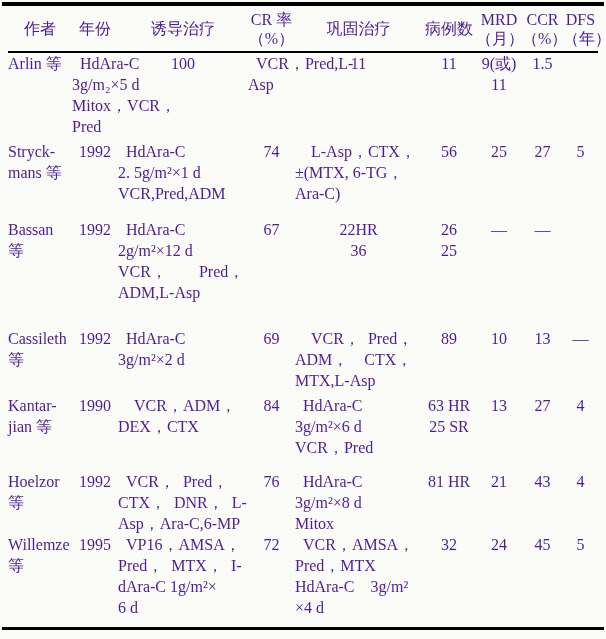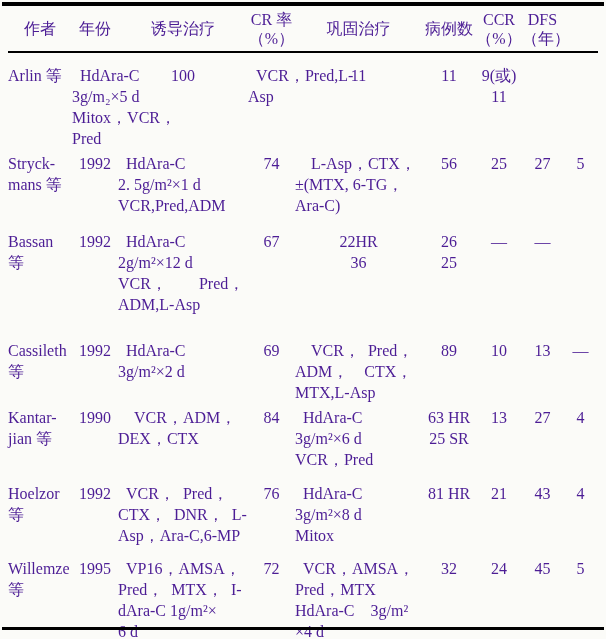--- a/index.html
+++ b/index.html
@@ -31,40 +31,42 @@
   .tbody { position:absolute; left:8px; top:53px; width:590px; }
   .row { }
   .cell {
     font-size:16px; line-height:21px;
     white-space:pre;
     overflow:visible;
   }
   .a-left { text-align:left; }
   .a-center { text-align:center; }
   .p4  { padding-top:4px; }
-  .p12 { padding-top:12px; }
+  .p12 { }
   .p13 { padding-top:13px;font-family:Liberation Serif, serif; }
   .p15 { padding-top:15px; }
   .p25 { padding-top:25px; }
 </style>
 </head>
 <body>
 
 <div class="page">
 
   <div class="rule rule-top"></div>
 
   <div class="thead grid">
     <div class="hc">作者</div>
     <div class="hc">年份</div>
     <div class="hc">诱导治疗</div>
     <div class="hc">CR 率
 （%）</div>
     <div class="hc">巩固治疗</div>
     <div class="hc">病例数</div>
+    <div class="hc">MRD
+（月）</div>
     <div class="hc">CCR
 （%）</div>
     <div class="hc">DFS
 （年）</div>
   </div>
 
   <div class="tbody">
 
     <div class="row grid p12">
       <div class="cell a-left">Arlin 等</div>
@@ -72,20 +74,21 @@
 3g/m₂×5 d
 Mitox，VCR，
 Pred</div>
       <div class="cell a-center">100</div>
       <div class="cell a-left"> VCR，Pred,L-
 Asp</div>
       <div class="cell a-center">11</div>
       <div class="cell a-center">11</div>
       <div class="cell a-center">9(或)
 11</div>
+      <div class="cell a-center">1.5</div>
     </div>
 
     <div class="row grid p4">
       <div class="cell a-left">Stryck-
 mans 等</div>
       <div class="cell a-center">1992</div>
       <div class="cell a-left"> HdAra-C
 2. 5g/m²×1 d
 VCR,Pred,ADM</div>
       <div class="cell a-center">74</div>

